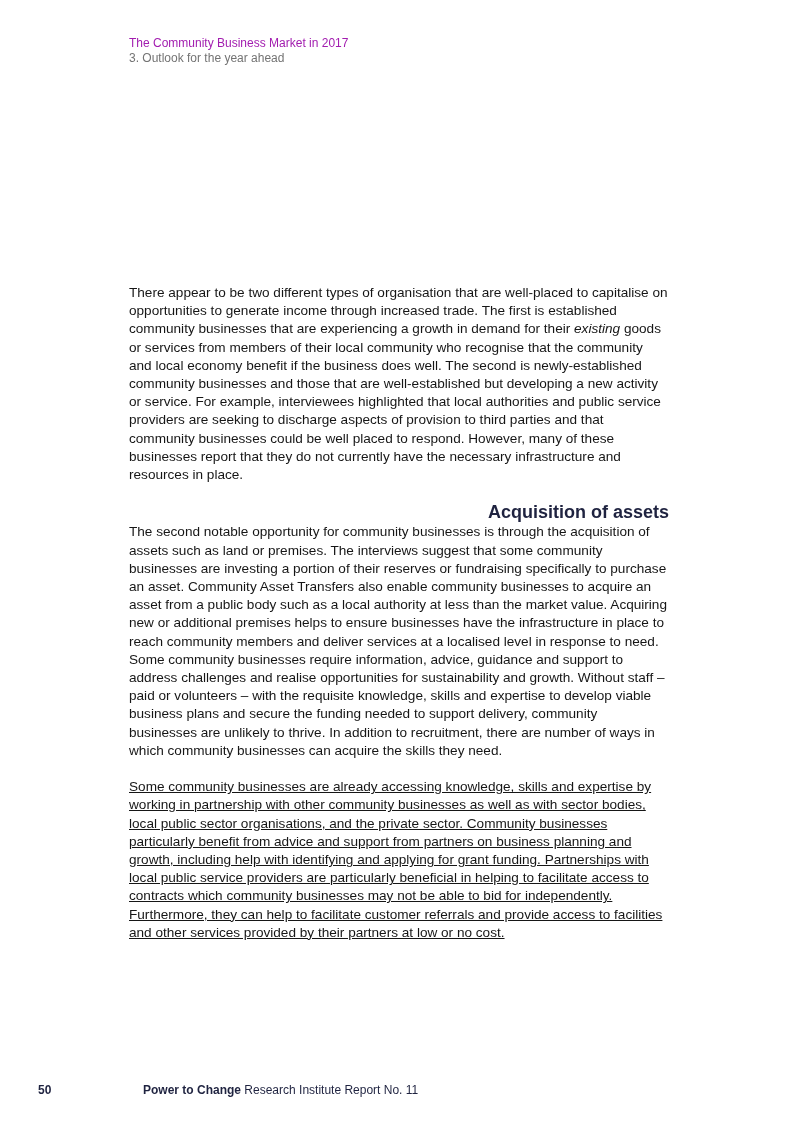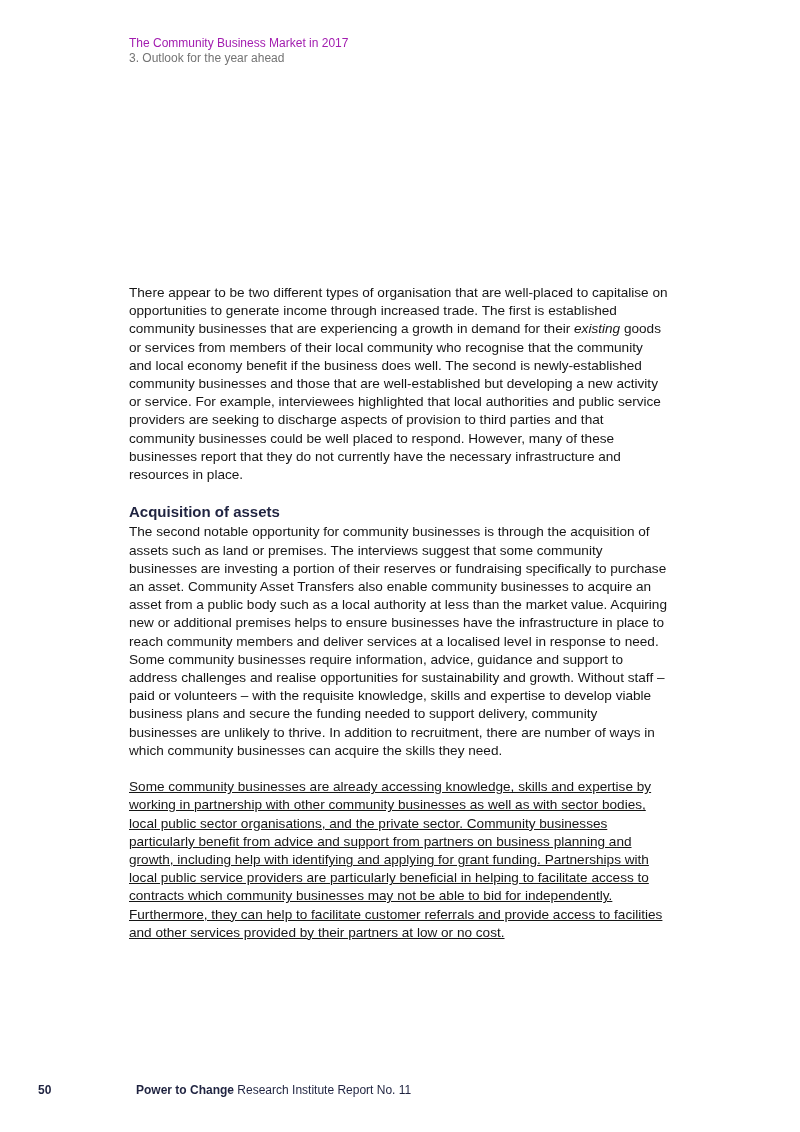--- a/index.html
+++ b/index.html
@@ -42,23 +42,24 @@
     }
     .content p {
       margin: 0;
     }
     .content p + p.gap {
       margin-top: 18.2px;
       text-decoration: underline;
     }
     .content h3 {
       margin: 0;
-      font-size: 15px;
+      font-size: 18px;
       line-height: 18.2px;
       font-weight: bold;
+      text-align: right;
     }
     .h-dark {
       color: #1f2340;
       margin-top: 19px !important;
       margin-bottom: 2px !important;
     }
     .h-blue {
       color: #0f6aa8;
       margin-top: 19px !important;
       margin-bottom: 2px !important;
@@ -73,21 +74,21 @@
       color: #1f2340;
     }
     .footer .page-num {
       position: absolute;
       left: 0;
       top: 0;
       font-weight: bold;
     }
     .footer .report-name {
       position: absolute;
-      left: 98px;
+      left: 105px;
       top: 0;
     }
     .footer .report-name .brand {
       font-weight: bold;
     }
     .footer .report-name .sub {
       font-weight: normal;
     }
   </style>
 </head>

